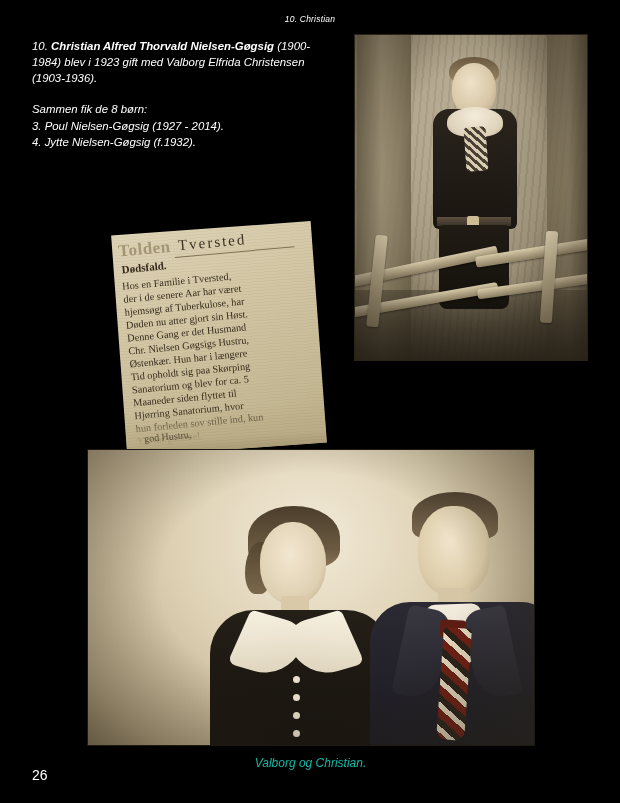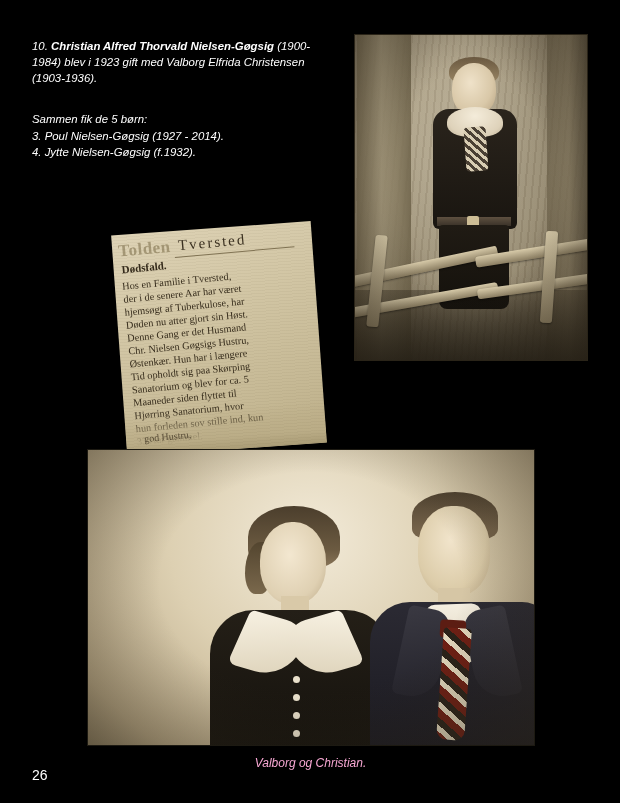--- a/index.html
+++ b/index.html
@@ -40,21 +40,21 @@
     position: absolute;
     top: 38px;
     left: 32px;
     width: 300px;
     font-size: 11.4px;
     line-height: 1.42;
     font-style: italic;
     color: #ffffff;
   }
   .text-block .lead {
-    margin: 0 0 24px 0;
+    margin: 0 0 14px 0;
   }
   .text-block .lead b {
     font-weight: bold;
   }
   .text-block .children-intro {
     margin: 0 0 1px 0;
   }
   .children-list {
     list-style: none;
     margin: 0;
@@ -77,21 +77,21 @@
 
   
   .photo-caption {
     position: absolute;
     left: 88px;
     width: 445px;
     bottom: 33px;
     text-align: center;
     font-size: 12px;
     font-style: italic;
-    color: #f9a8d4;
+    color: #14b8a6;
     margin-top: 20px;
   }
 
   
   .photo-boy {
     position: absolute;
     left: 355px;
     top: 35px;
     width: 232px;
     height: 325px;
@@ -392,28 +392,29 @@
     background: #5c1d13;
     border-radius: 4px;
     transform: rotate(3deg);
   }
 </style>
 </head>
 <body>
 
 <div class="page">
 
+  <div class="running-header">10. Christian</div>
 
   <div class="text-block">
     <p class="lead">
       <span>10.</span>
       <b>Christian Alfred Thorvald Nielsen-Gøgsig</b>
       <span>(1900-1984) blev i 1923 gift med Valborg Elfrida Christensen (1903-1936).</span>
     </p>
-    <p class="children-intro">Sammen fik de 5 børn:</p>
+    <p class="children-intro">Sammen fik de 8 børn:</p>
     <ul class="children-list">
       <li>3. Poul Nielsen-Gøgsig (1927 - 2014).</li>
       <li>4. Jytte Nielsen-Gøgsig (f.1932).</li>
     </ul>
   </div>
 
   <div class="photo-boy">
     <div class="pb-wall"></div>
     <div class="pb-pillar"></div>
     <div class="pb-pillar2"></div>

